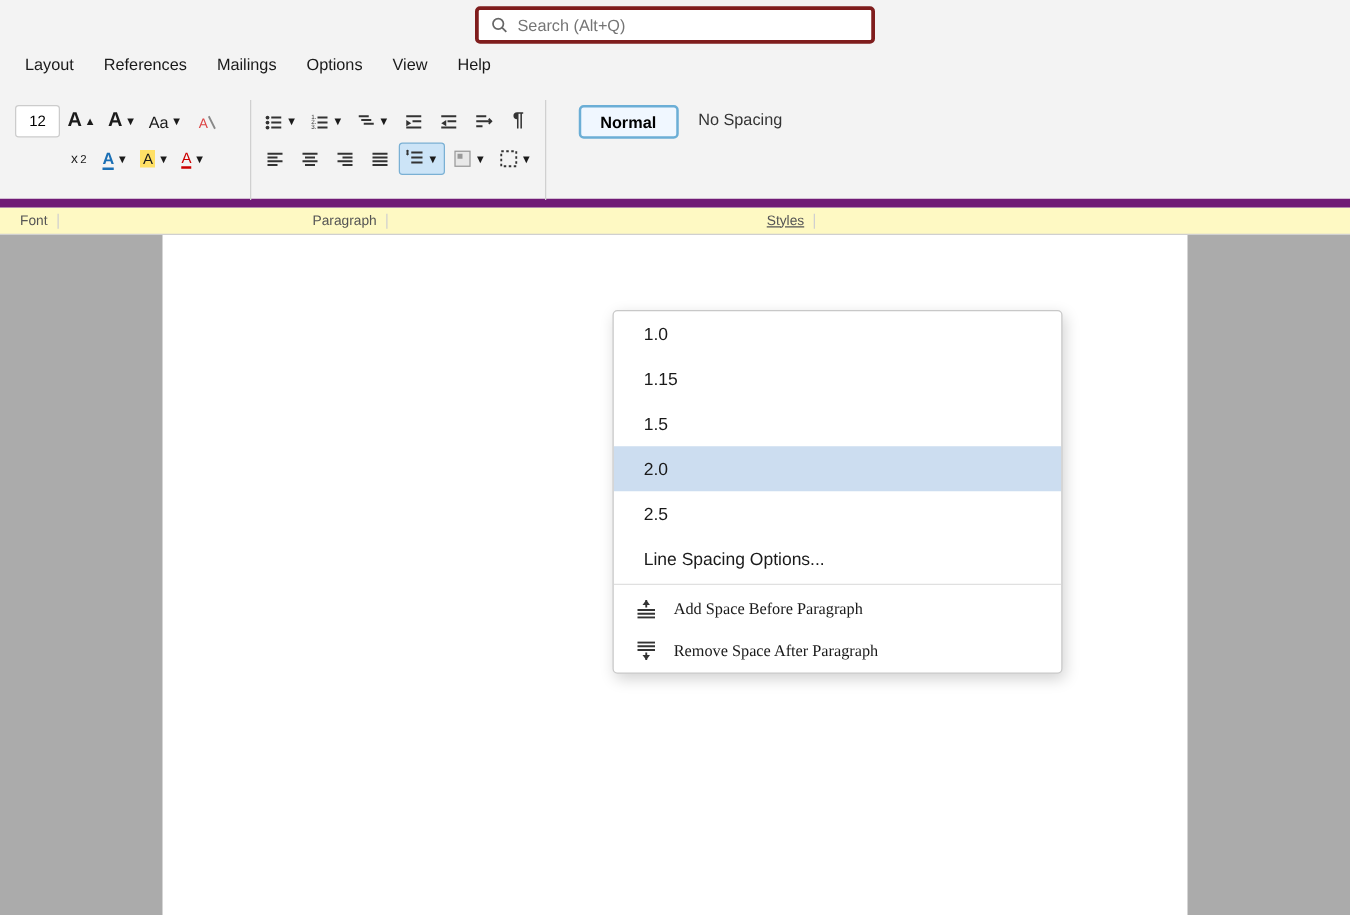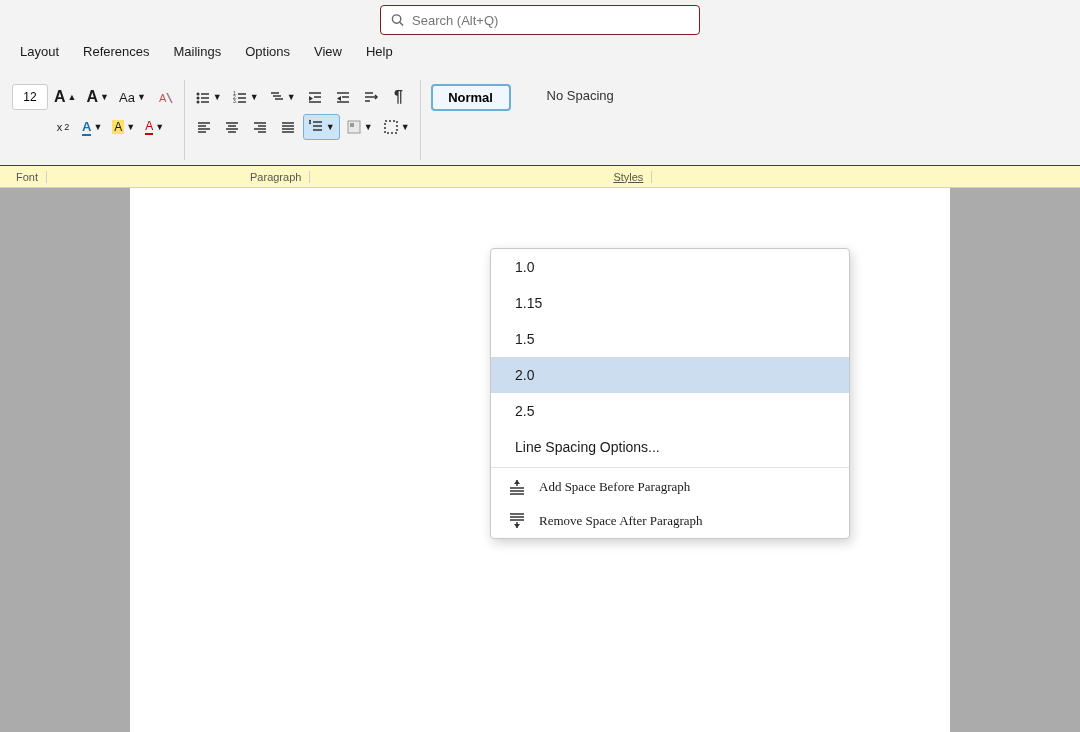--- a/index.html
+++ b/index.html
@@ -18,21 +18,21 @@
       height: 40px;
       display: flex;
       align-items: center;
       justify-content: center;
       padding: 0 20px;
     }
 
     .search-box {
       width: 320px;
       height: 30px;
-      border: 1px solid #7f1d1d;
+      border: 3px solid #7f1d1d;
       border-radius: 4px;
       background: white;
       display: flex;
       align-items: center;
       padding: 0 10px;
       gap: 8px;
     }
 
     .search-box input {
       border: none;
@@ -60,22 +60,22 @@
       cursor: pointer;
       border-radius: 3px;
     }
 
     
     .ribbon {
       background: #f3f3f3;
       padding: 4px 8px 0 8px;
       display: flex;
       align-items: flex-start;
-      gap: 2px;
-      border-bottom: 1px solid #701a75;
+      gap: 18px;
+      border-bottom: 7px solid #701a75;
       position: relative;
     }
 
     .ribbon-btn {
       height: 26px;
       min-width: 26px;
       border: none;
       background: transparent;
       cursor: pointer;
       border-radius: 3px;
@@ -123,21 +123,20 @@
     .style-item.normal {
       border: 2px solid #6baed6;
       background: #f0f7ff;
     }
 
     .style-item-nospacing {
       font-size: 13px;
       cursor: pointer;
       padding: 4px 8px;
       color: #333;
-      margin-left: 20px;
     }
 
     
     .ribbon-bottom-labels {
       background: #fef9c3;
       height: 22px;
       display: flex;
       align-items: center;
       padding: 0 8px;
       border-bottom: 1px solid #d0d0d0;

